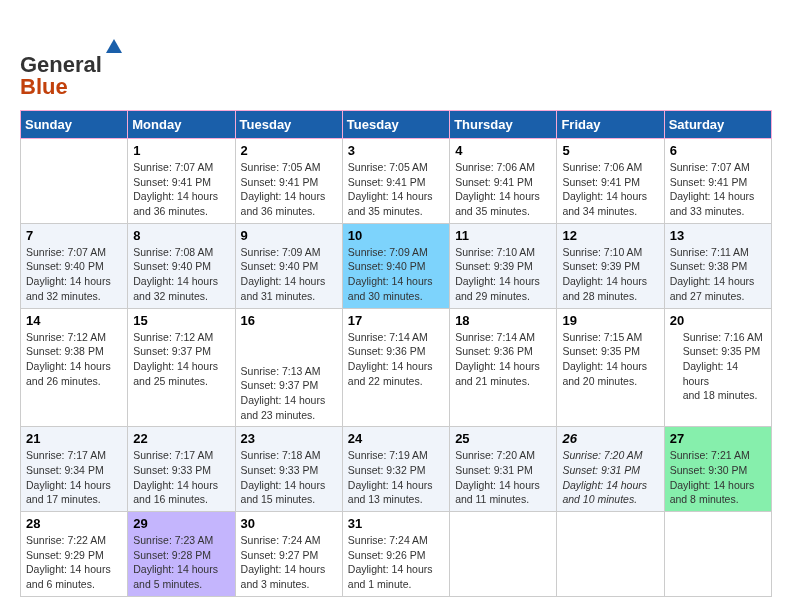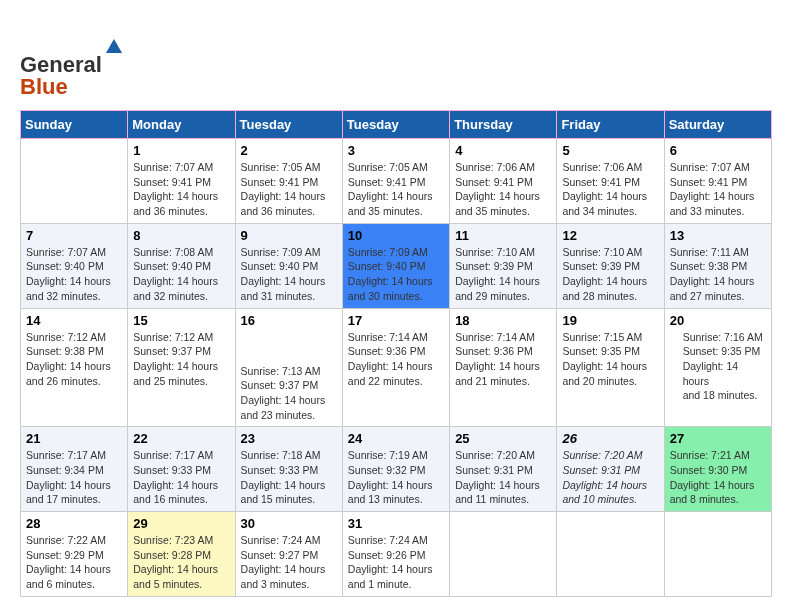--- a/index.html
+++ b/index.html
@@ -173,21 +173,21 @@
 Daylight: 14 hours
 and 32 minutes.</div>
         </td>
         <td style="background-color: rgb(240, 244, 250);">
           <span class="day-number">9</span>
           <div class="cell-content" style="white-space: pre-line;">Sunrise: 7:09 AM
 Sunset: 9:40 PM
 Daylight: 14 hours
 and 31 minutes.</div>
         </td>
-        <td style="background-color: #3b82f6;">
+        <td style="background-color: #7dd3fc;">
           <span class="day-number">10</span>
           <div class="cell-content" style="white-space: pre-line;">Sunrise: 7:09 AM
 Sunset: 9:40 PM
 Daylight: 14 hours
 and 30 minutes.</div>
         </td>
         <td style="background-color: rgb(240, 244, 250);">
           <span class="day-number">11</span>
           <div class="cell-content" style="white-space: pre-line;">Sunrise: 7:10 AM
 Sunset: 9:39 PM
@@ -312,21 +312,21 @@
         </td>
       </tr>
       <tr>
         <td style="background-color: rgb(255, 255, 255);">
           <span class="day-number">28</span>
           <div class="cell-content" style="white-space: pre-line;">Sunrise: 7:22 AM
 Sunset: 9:29 PM
 Daylight: 14 hours
 and 6 minutes.</div>
         </td>
-        <td style="background-color: #fef9c3;">
+        <td style="background-color: #c4b5fd;">
           <span class="day-number">29</span>
           <div class="cell-content" style="white-space: pre-line;">Sunrise: 7:23 AM
 Sunset: 9:28 PM
 Daylight: 14 hours
 and 5 minutes.</div>
         </td>
         <td style="background-color: rgb(255, 255, 255);">
           <span class="day-number">30</span>
           <div class="cell-content" style="white-space: pre-line;">Sunrise: 7:24 AM
 Sunset: 9:27 PM

